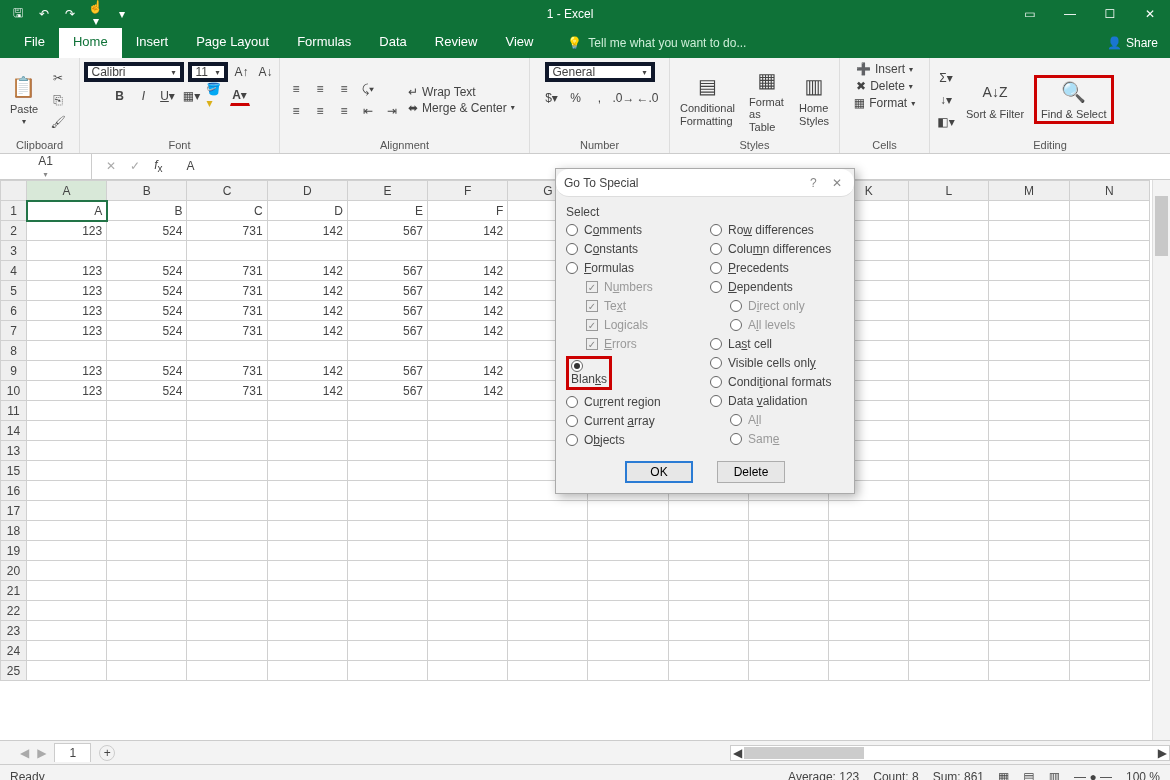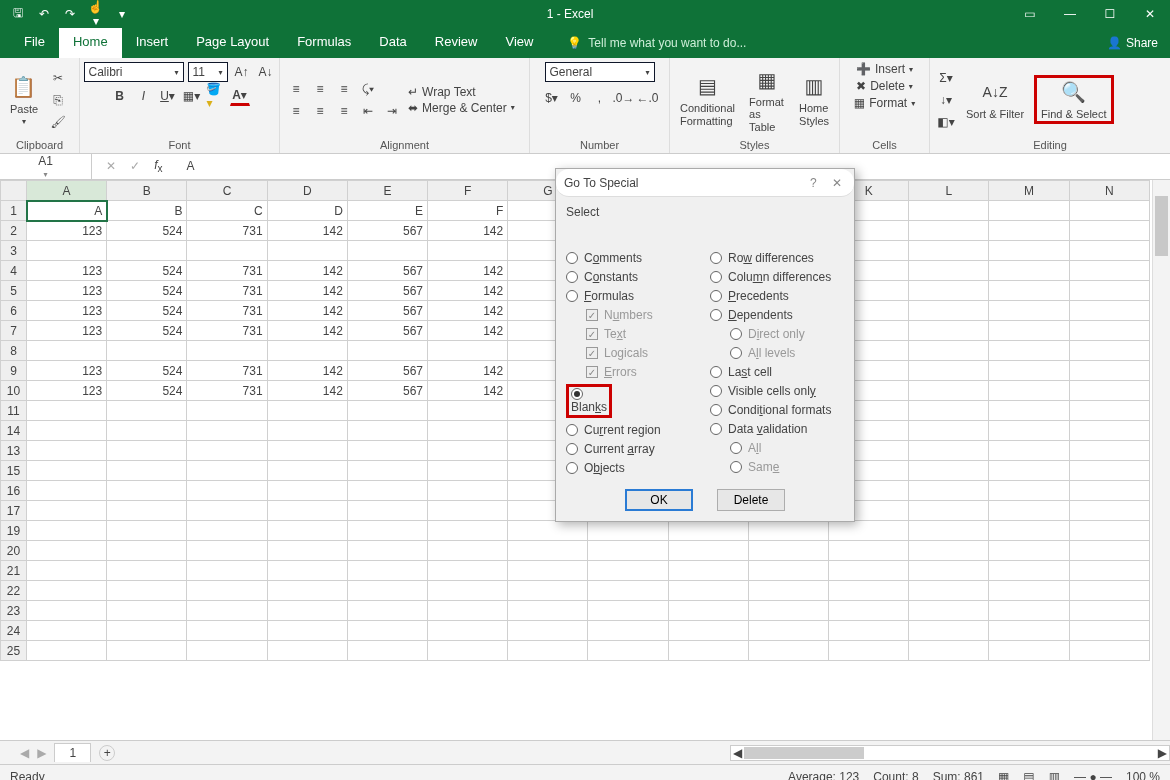--- a/index.html
+++ b/index.html
@@ -15,21 +15,21 @@
 .menubar .tab.active { background: #fff; color: #0f7238; }
 .tellme { flex:1; display:flex; align-items:center; gap:6px; padding-left:20px; color:#cdeed8;}
 .share { padding: 6px 12px; display:flex; align-items:center; gap:4px;}
 .ribbon { height: 96px; border-bottom: 1px solid #ccc; display: flex; background:#f3f3f3; }
 .group { border-right: 1px solid #ddd; display:flex; flex-direction:column; justify-content:space-between; padding: 4px 6px 2px 6px;}
 .group .gtitle { text-align:center; color:#555; font-size:11px; padding-top:2px;}
 .group .body { flex:1; display:flex; align-items:center; gap:6px; }
 .bigbtn { display:flex; flex-direction:column; align-items:center; justify-content:center; gap:2px; font-size:11px; padding: 0 4px;}
 .bigbtn .ico { width:28px; height:28px; display:flex; align-items:center; justify-content:center; font-size:20px;}
 .smrow { display:flex; gap:4px; align-items:center;}
-.combo { border:1px solid #0f172a; background:#fff; height:20px; display:flex; align-items:center; padding:0 4px; font-size:12px; gap:4px;}
+.combo { border:4px solid #0f172a; background:#fff; height:20px; display:flex; align-items:center; padding:0 4px; font-size:12px; gap:4px;}
 .btnico { width:20px; height:20px; display:flex; align-items:center; justify-content:center; border:1px solid transparent;}
 .stack {display:flex; flex-direction:column; gap:2px;}
 .findsel { border:3px solid #c00; }
 .namebox-bar { height:26px; border-bottom:1px solid #ccc; display:flex; align-items:center; background:#fff;}
 .namebox { width:92px; border-right:1px solid #ccc; padding:0 6px; display:flex; justify-content:space-between; align-items:center; height:100%;flex-direction:column;}
 .fx-area { display:flex; align-items:center; gap:14px; padding:0 14px; flex:1;}
 .grid-wrap { position:relative; height: 560px; overflow:hidden;}
 table.sheet { border-collapse:collapse; table-layout:fixed; width:1150px;}
 table.sheet th, table.sheet td { border:1px solid #d0d0d0; height:20px; font-size:12px; padding:0 4px; background:#fff;}
 table.sheet th { background:#efefef; font-weight:normal; text-align:center;}
@@ -39,21 +39,21 @@
 table.sheet .sel { background:#fff; outline:2px solid #227447; outline-offset:-1px;}
 .colhdr th:nth-child(2){background:#d8e8d8;}
 .sheet-tabs { height:24px; display:flex; align-items:center; border-top:1px solid #ccc; background:#f3f3f3; gap:8px; padding-left:20px;}
 .sheet-tabs .stab { background:#fff; border:1px solid #ccc; border-bottom:none; padding:2px 14px; font-size:12px;}
 .statusbar { height:24px; background:#f3f3f3; border-top:1px solid #ccc; display:flex; align-items:center; padding:0 10px; justify-content:space-between;}
 .statusbar .right { display:flex; gap:14px; align-items:center;}
 .dialog { position:absolute; left:555px; top:168px; width:300px; background:#f0f0f0; border:1px solid #aaa; box-shadow:3px 3px 10px rgba(0,0,0,0.3);}
 .dlg-title { height:28px; display:flex; align-items:center; justify-content:space-between; padding:0 8px; background:#fff; border-bottom:1px solid #ddd;border-radius:13px;}
 .dlg-body { padding:8px 10px 10px 10px;}
 .opts { display:flex; gap:10px; margin-top:4px;}
-.col { display:flex; flex-direction:column; gap:5px; font-size:12px;margin-top:28px;}
+.col { display:flex; flex-direction:column; gap:5px; font-size:12px;}
 .radio { display:flex; align-items:center; gap:6px;}
 .rbtn { width:12px; height:12px; border:1px solid #666; border-radius:50%; display:flex; align-items:center; justify-content:center; background:#fff;}
 .rbtn.on::after{content:""; width:6px; height:6px; background:#333; border-radius:50%;}
 .cbox { width:12px; height:12px; border:1px solid #999; background:#eee; display:flex; align-items:center; justify-content:center; color:#888; font-size:10px;}
 .sub { padding-left:20px; color:#888;}
 .dlg-btns { display:flex; justify-content:center; gap:24px; margin-top:14px;}
 .dbtn { width:68px; height:22px; border:1px solid #adadad; background:#e7e7e7; font-size:12px;}
 .dbtn.primary { border:2px solid #2a7bd4;}
 .hl { border:3px solid #c00; padding:1px 2px;}
 .dis { color:#999;}
@@ -554,20 +554,37 @@
           <td></td>
           <td></td>
           <td></td>
           <td></td>
           <td></td>
           <td></td>
           <td></td>
           <td></td>
         </tr>
         <tr>
+          <th class="rh">18</th>
+          <td></td>
+          <td></td>
+          <td></td>
+          <td></td>
+          <td></td>
+          <td></td>
+          <td></td>
+          <td></td>
+          <td></td>
+          <td></td>
+          <td></td>
+          <td></td>
+          <td></td>
+          <td></td>
+        </tr>
+        <tr>
           <th class="rh">19</th>
           <td></td>
           <td></td>
           <td></td>
           <td></td>
           <td></td>
           <td></td>
           <td></td>
           <td></td>
           <td></td>

